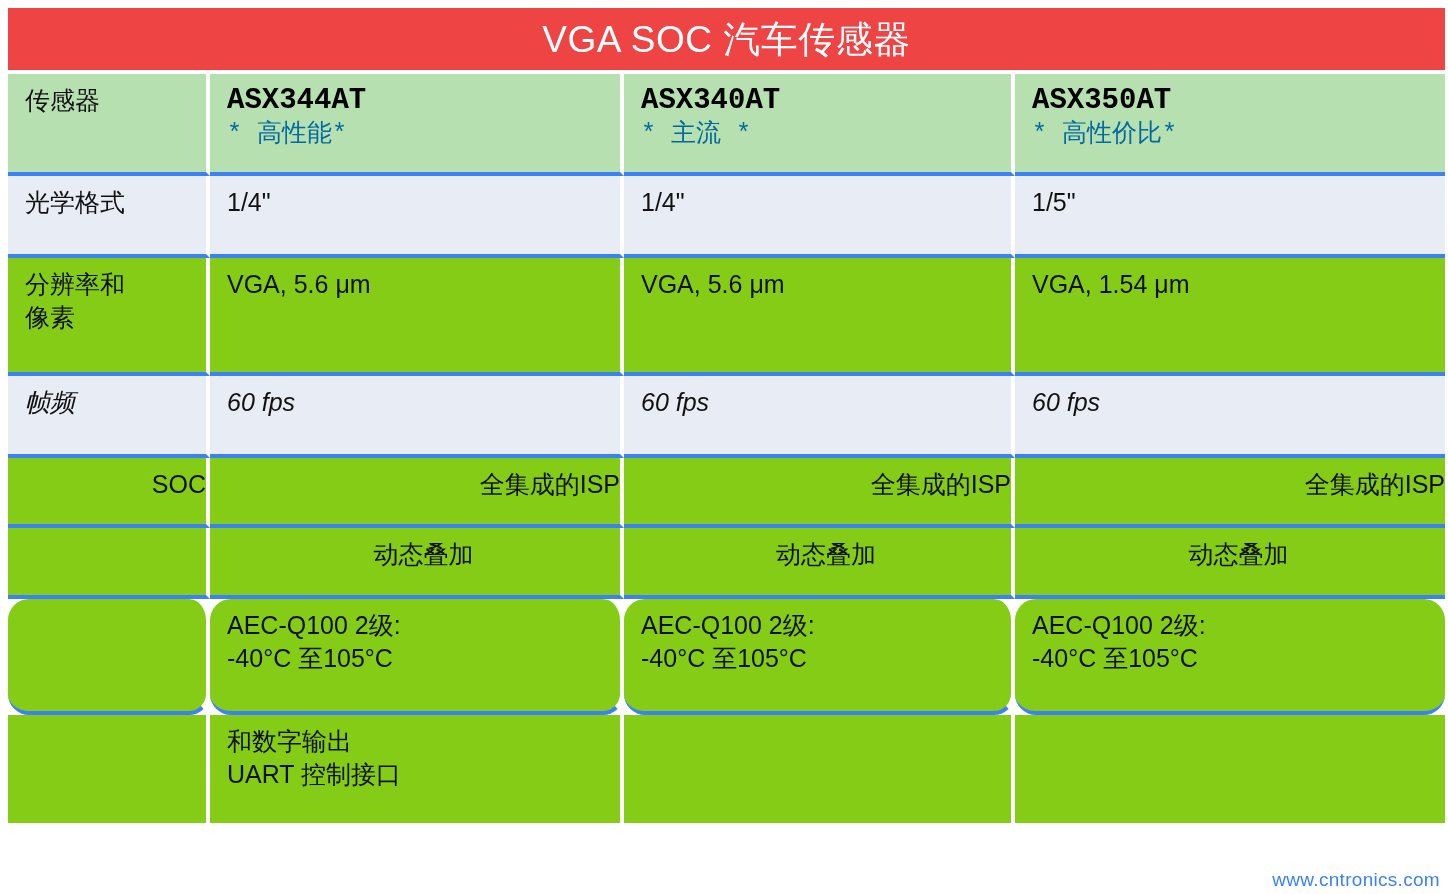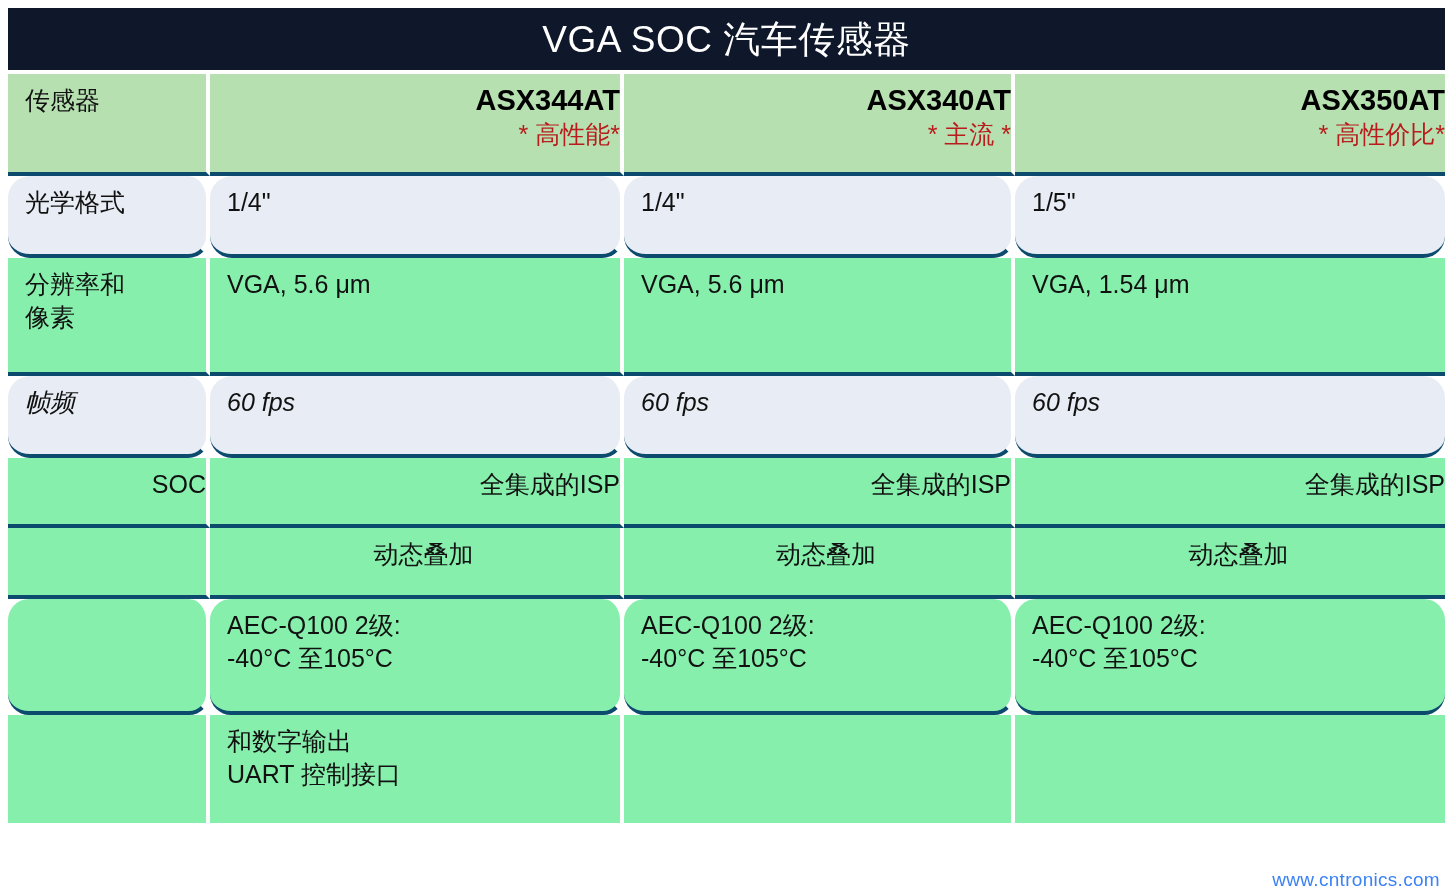--- a/index.html
+++ b/index.html
@@ -24,21 +24,21 @@
     background: #ffffff;
   }
 
   
   #title-banner {
     position: absolute;
     left: 8px;
     top: 8px;
     width: 1437px;
     height: 62px;
-    background: #0f172a;
+    background: #ef4444;
     display: flex;
     align-items: center;
     justify-content: center;
   }
   #title-banner .title-text {
     color: #ffffff;
     font-size: 37px;
     font-weight: 400;
     letter-spacing: 0.5px;
     line-height: 1;
@@ -60,60 +60,61 @@
   #spec-table col.c-b     { width: 391px; }
   #spec-table col.c-c     { width: 430px; }
 
   #spec-table td {
     vertical-align: top;
     padding: 10px 0 10px 17px;
     font-size: 25px;
     line-height: 1.30;
     color: #111111;
     border-right: 4px solid #ffffff;
-    border-bottom: 4px solid #0c4a6e;
+    border-bottom: 4px solid #3b82f6;
     word-break: break-word;
   }
   #spec-table td:last-child { border-right: none; }
   #spec-table tr:last-child td { border-bottom: none; }
 
   
   tr.head-row td {
     background: #b6e0b0;
     height: 78px;
     padding-top: 12px;
   }
   tr.head-row td.col-label {
     font-size: 25px;
     font-weight: 400;
     padding-top: 23px;
   }
   tr.head-row td.col-part {
-    text-align: right;
+    text-align: left;
     padding-left: 0;
     padding-right: 0;
+    font-family: Liberation Mono, monospace;
   }
   .part-name {
     display: block;
     font-size: 29px;
     font-weight: bold;
     color: #000000;
     line-height: 1.15;
   }
   .part-tag {
     display: block;
     font-size: 25px;
-    color: #b91c1c;
+    color: #0369a1;
     line-height: 1.25;
     margin-top: 2px;
   }
 
   
-  tr.tint-light td { background: #e8ecf4; border-radius: 22px; }
-  tr.tint-dark  td { background: #86efac; }
+  tr.tint-light td { background: #e8ecf4; }
+  tr.tint-dark  td { background: #84cc16; }
 
   td.col-label { color: #111111; }
   td.blank { }
 
   
   tr.r-optical td  { height: 58px; }
   tr.r-res td      { height: 94px; }
   tr.r-fps td      { height: 58px; font-style: italic; }
   tr.r-soc td      { height: 46px; text-align: right; }
   tr.r-other td    { height: 96px; }

